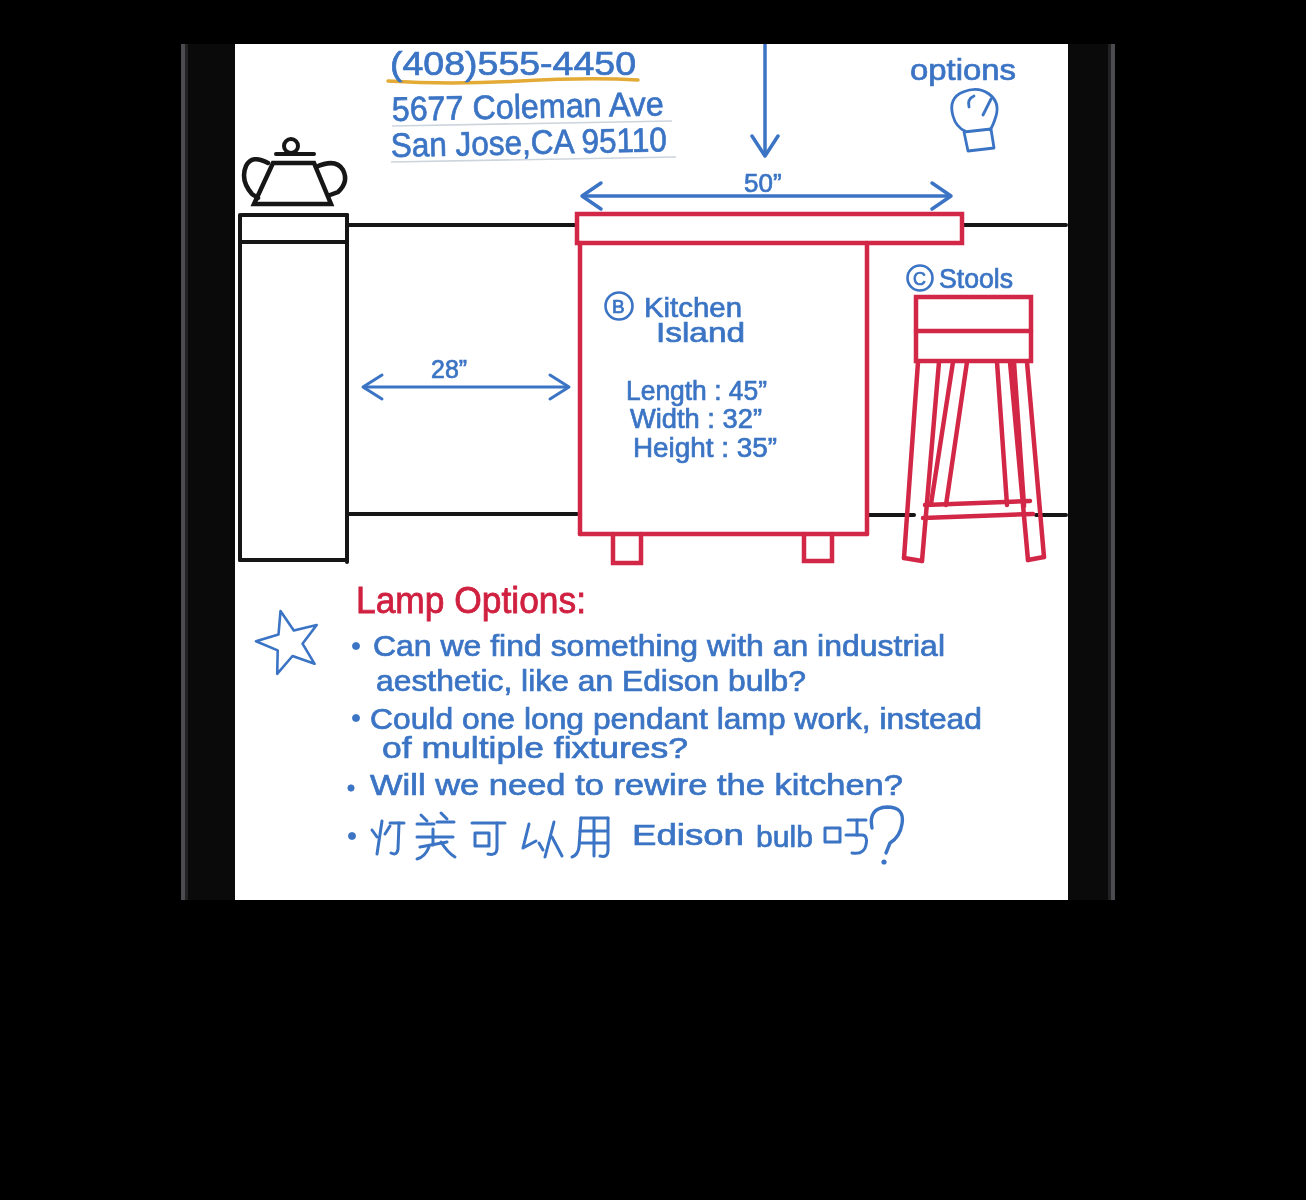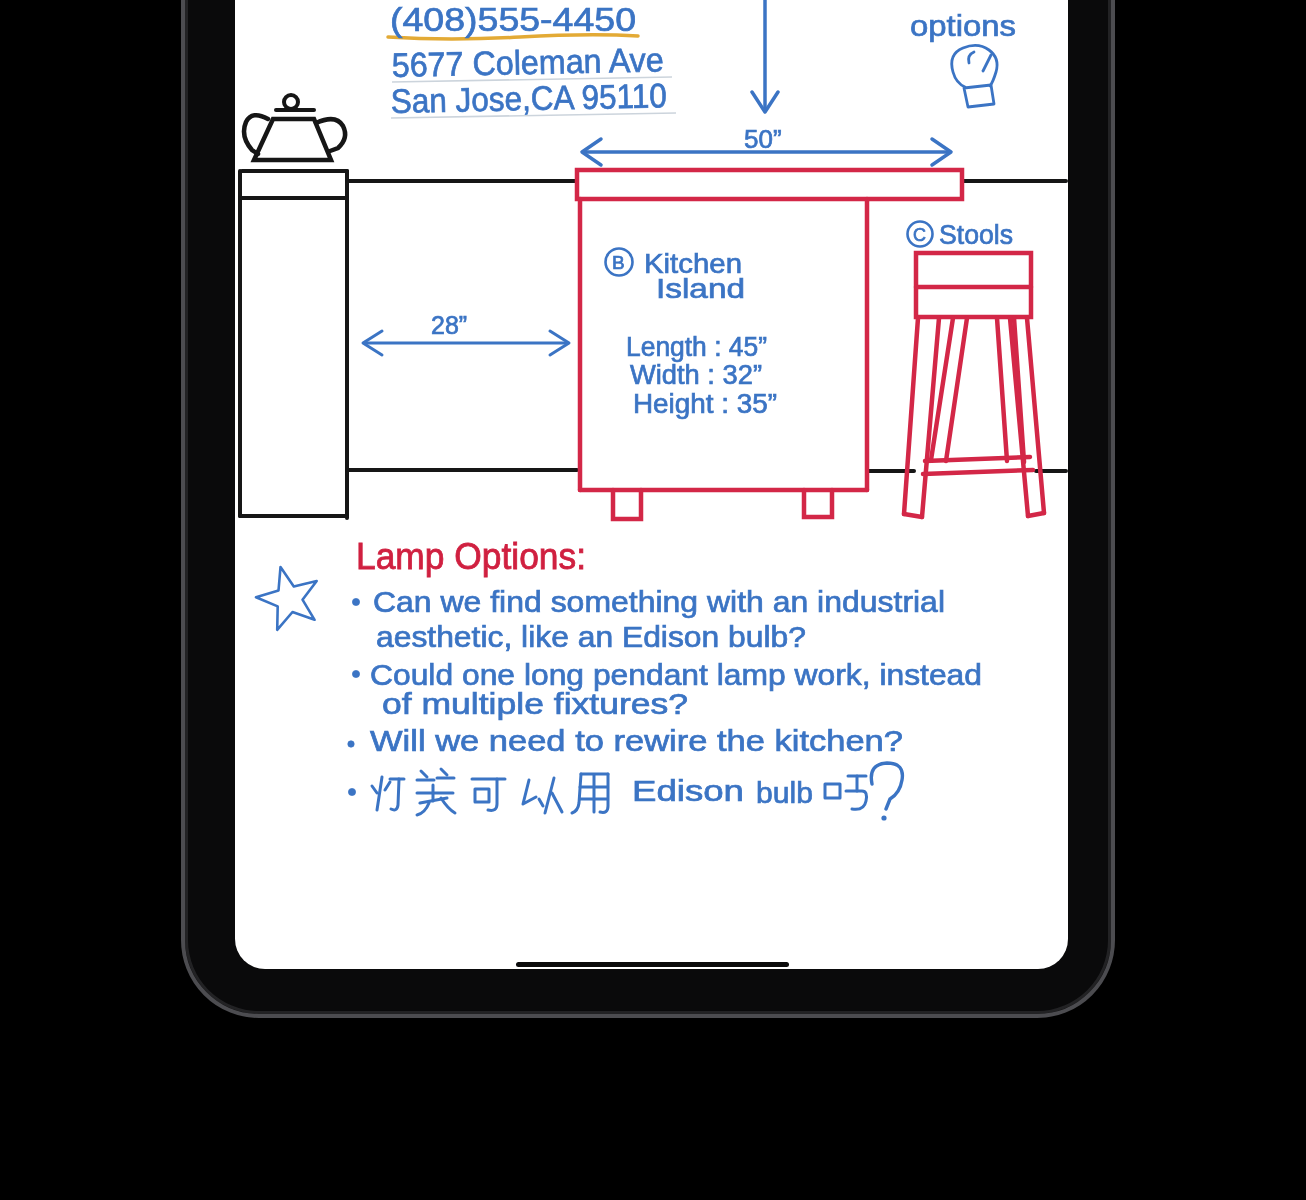--- a/index.html
+++ b/index.html
@@ -1,16 +1,16 @@
 <!DOCTYPE html>
 <html><head>
 <meta charset="utf-8">
 <style>
 html,body{margin:0;padding:0;background:#000;}
-#stage{position:relative;width:1306px;height:1200px;background:#000;overflow:hidden;font-family:"Liberation Sans",sans-serif;}
+#stage{position:relative;width:1306px;height:856px;background:#000;overflow:hidden;font-family:"Liberation Sans",sans-serif;margin-top:44px;}
 #device{position:absolute;left:181px;top:-80px;width:926px;height:1090px;background:#0a0a0b;border:4px solid #4c4c50;border-radius:78px;box-shadow:inset 0 0 0 3px #222224;}
 #screen{position:absolute;left:235px;top:-40px;width:833px;height:1009px;background:#ffffff;border-radius:30px;}
 #homebar{position:absolute;left:516px;top:962px;width:273px;height:5px;border-radius:3px;background:#0b0b0b;}
 svg.art{position:absolute;left:0;top:0;}
 </style>
 </head>
 <body>
 <div id="stage">
   <div id="device"></div>
   <div id="screen"></div>

